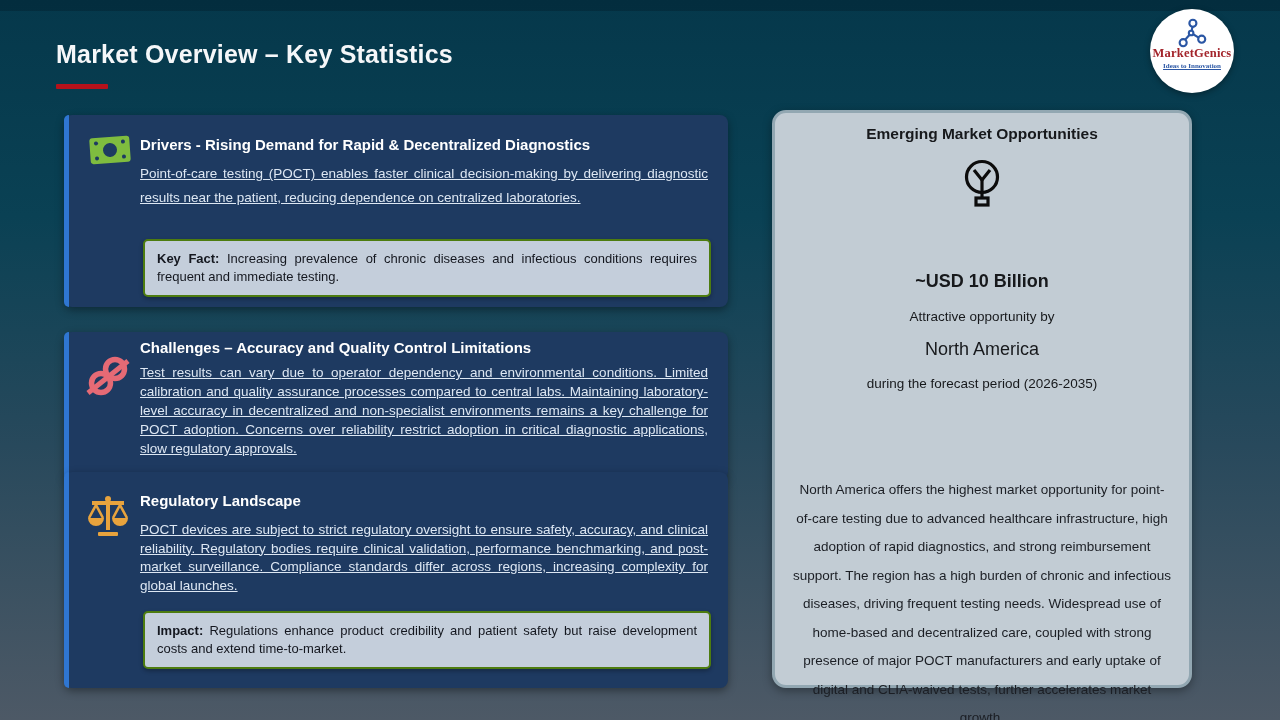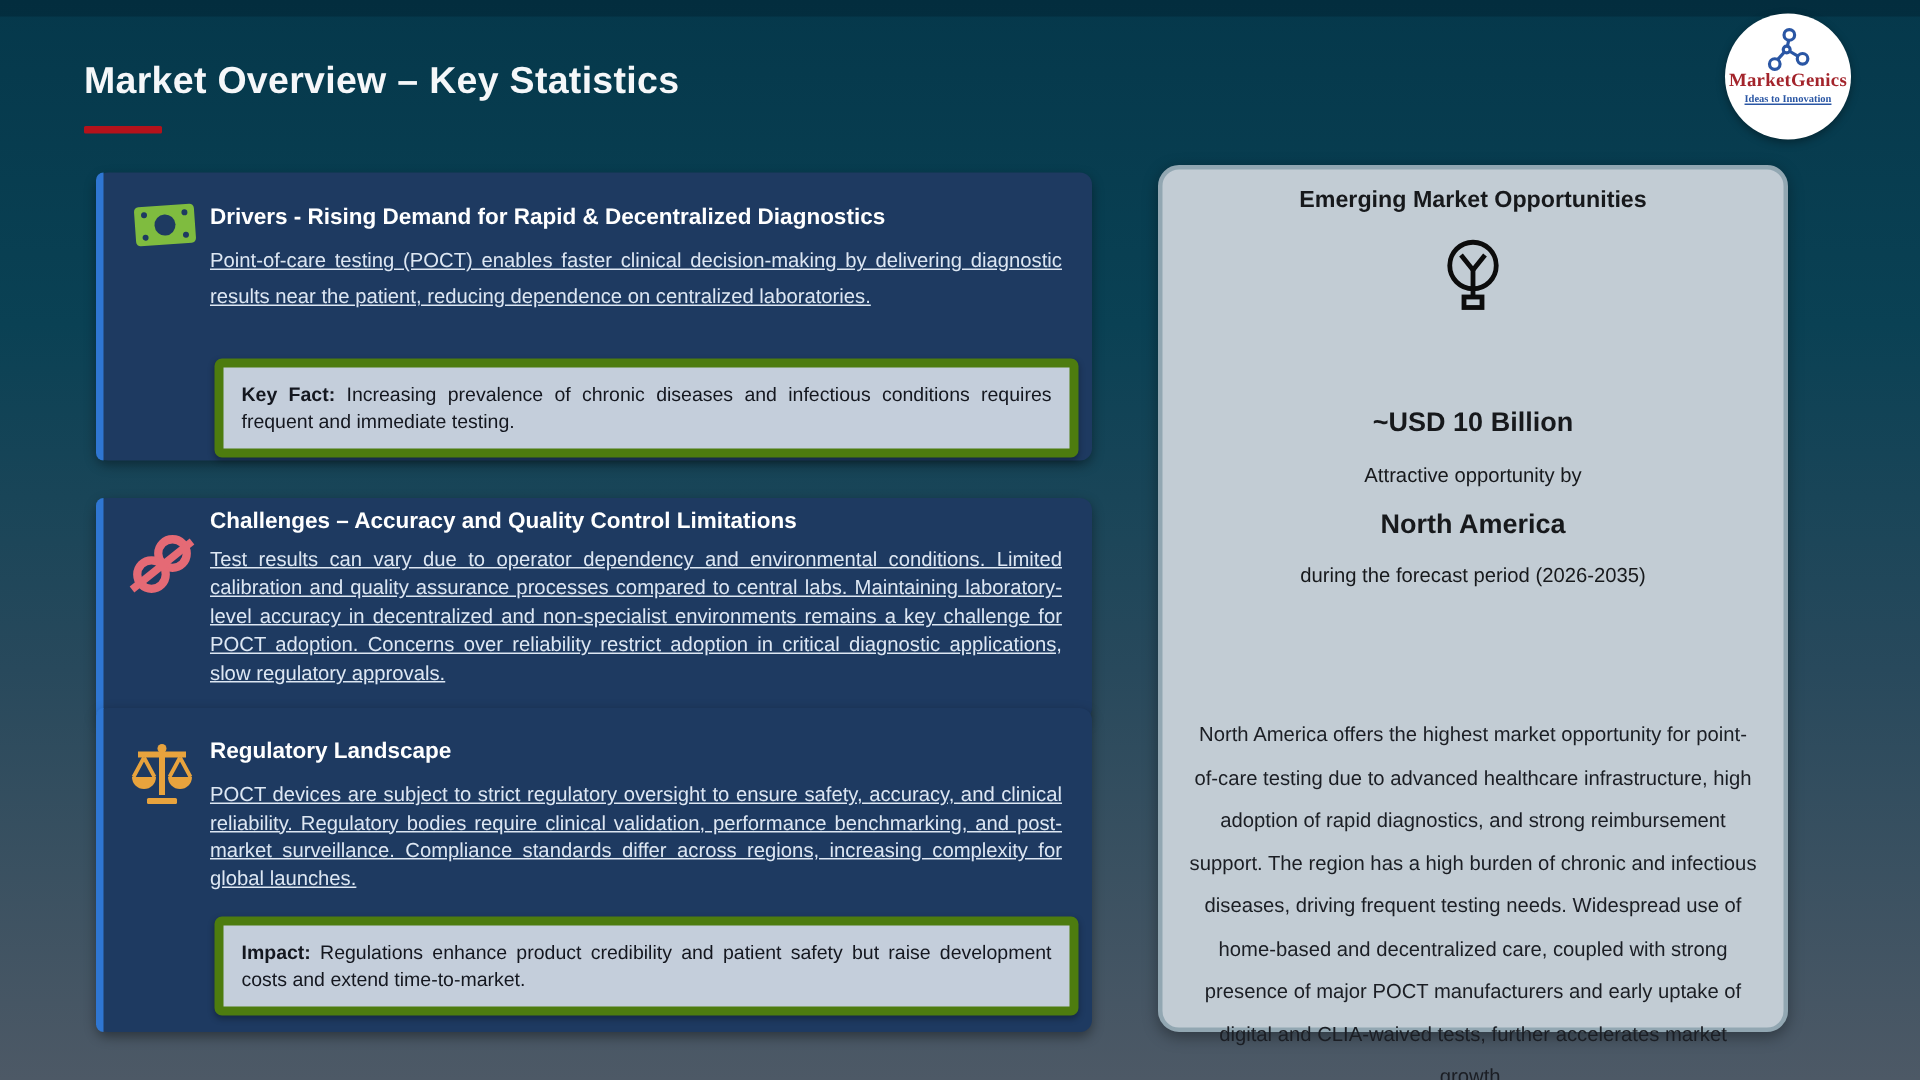--- a/index.html
+++ b/index.html
@@ -28,35 +28,35 @@
   .card-icon{position:absolute;}
   .card-title{position:absolute;left:76px;right:16px;font-size:15px;font-weight:bold;color:#ffffff;}
   .card-body{position:absolute;left:76px;right:20px;font-size:13.5px;color:#dde7f3;text-align:justify;text-decoration:underline;}
   .card1 .card-title{top:21px;}
   .card1 .card-body{top:47px;line-height:24px;}
   .card2 .card-title{top:7px;}
   .card2 .card-body{top:31px;line-height:19px;}
   .card3 .card-title{top:20px;}
   .card3 .card-body{top:49px;line-height:18.5px;}
 
-  .callout{position:absolute;left:79px;width:540px;background:#c4cedb;border:6px solid #4d7c0f;
+  .callout{position:absolute;left:79px;width:540px;background:#c4cedb;border:2px solid #4d7c0f;
            border-radius:5px;padding:9px 12px;font-size:13px;line-height:18px;color:#14171f;text-align:justify;
            box-shadow:0 2px 4px rgba(0,0,0,.3);}
   .card1 .callout{top:124px;}
   .card3 .callout{top:139px;}
   .callout b{font-weight:bold;}
 
   .panel{position:absolute;left:772px;top:110px;width:420px;height:578px;background:#c2ccd4;
          border:3px solid #92a7b2;border-radius:14px;box-sizing:border-box;
          box-shadow:0 3px 10px rgba(0,0,0,.35);color:#17191c;}
   .panel-title{position:absolute;top:12px;left:0;right:0;text-align:center;font-size:15.5px;font-weight:bold;}
   .bulb-wrap{position:absolute;top:44px;left:0;right:0;display:flex;justify-content:center;}
   .panel-value{position:absolute;top:158px;left:0;right:0;text-align:center;font-size:18px;font-weight:bold;}
   .panel-lead{position:absolute;top:196px;left:0;right:0;text-align:center;font-size:13.5px;}
-  .panel-region{position:absolute;top:226px;left:0;right:0;text-align:center;font-size:18px;font-weight:bold;}
+  .panel-region{position:absolute;top:226px;left:0;right:0;text-align:center;font-size:18px;font-weight:normal;}
   .panel-period{position:absolute;top:263px;left:0;right:0;text-align:center;font-size:13.5px;}
   .panel-desc{position:absolute;top:316px;left:0;right:0;padding:0 18px;text-align:center;
               font-size:13.5px;line-height:28.5px;color:#1b1e24;margin-top:47px;}
 </style>
 </head>
 <body>
 
 <div class="slide">
   <div class="topbar"></div>
 

